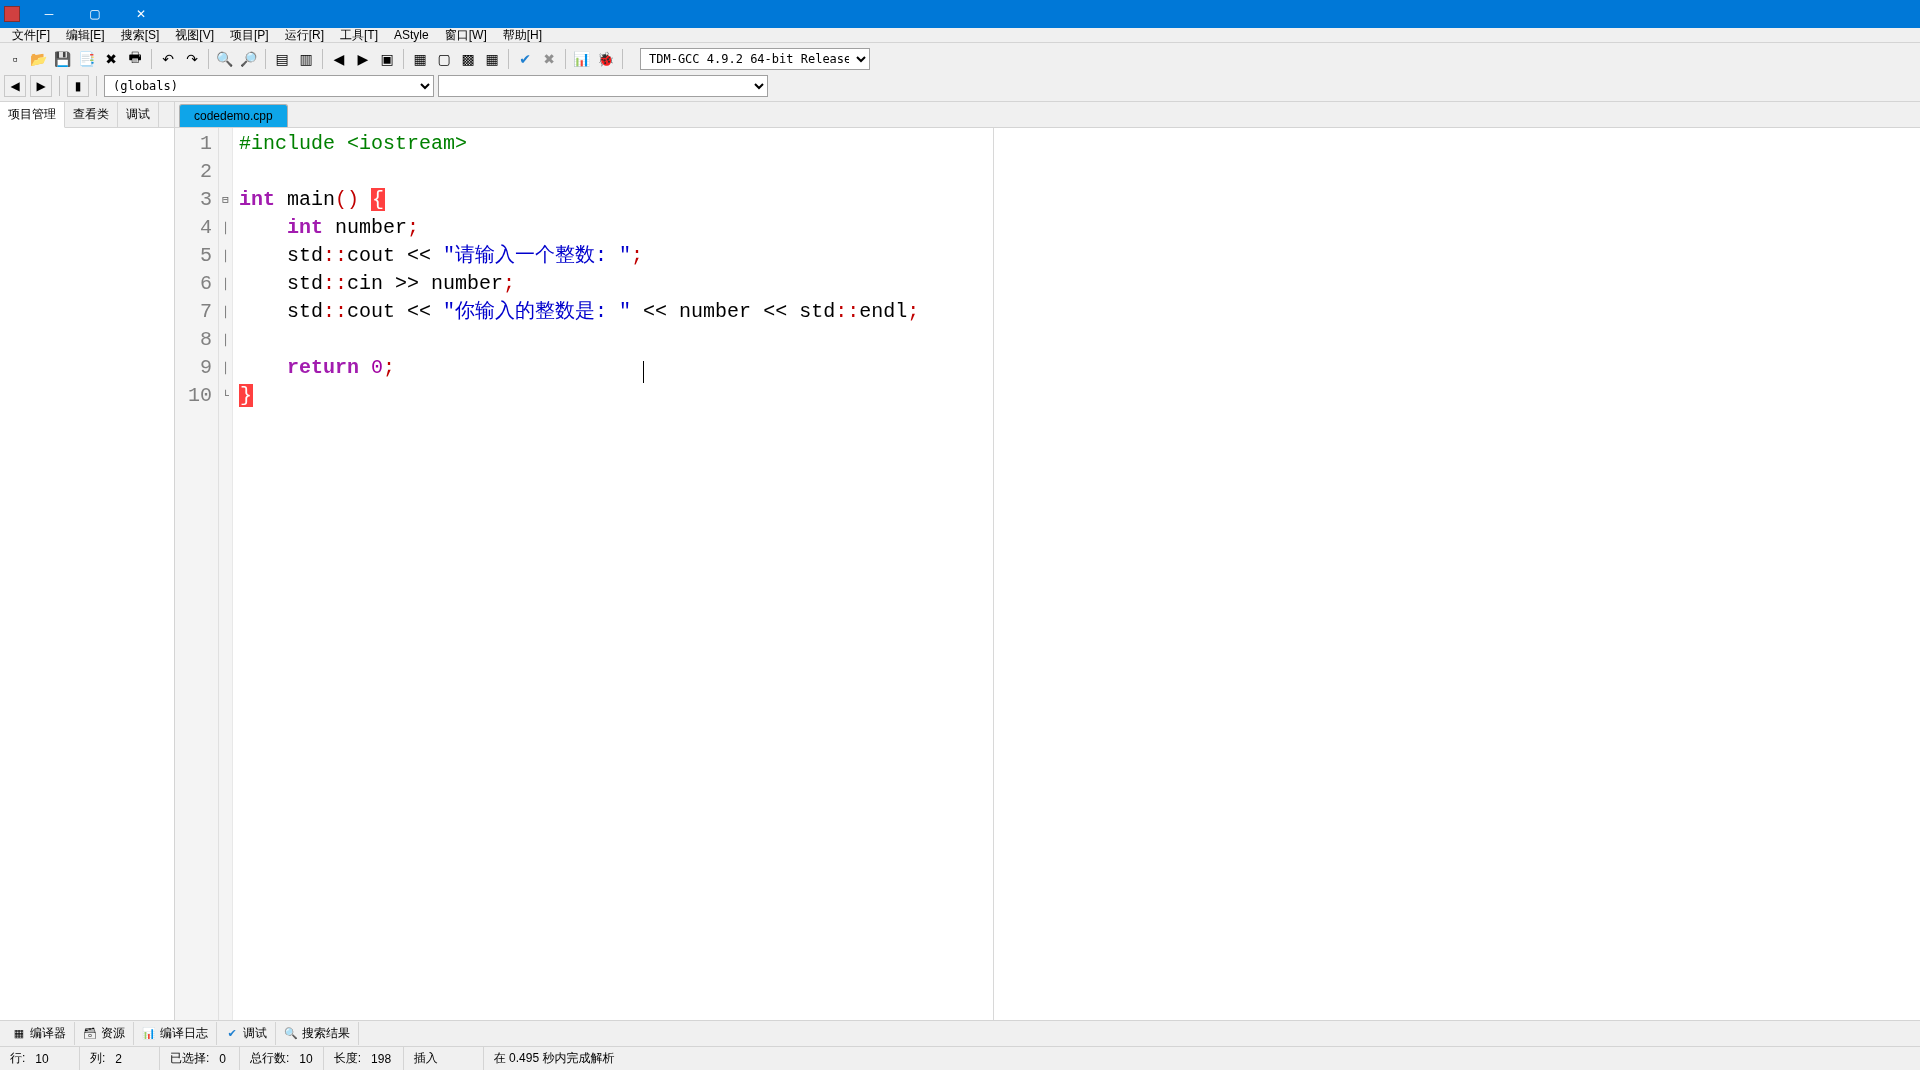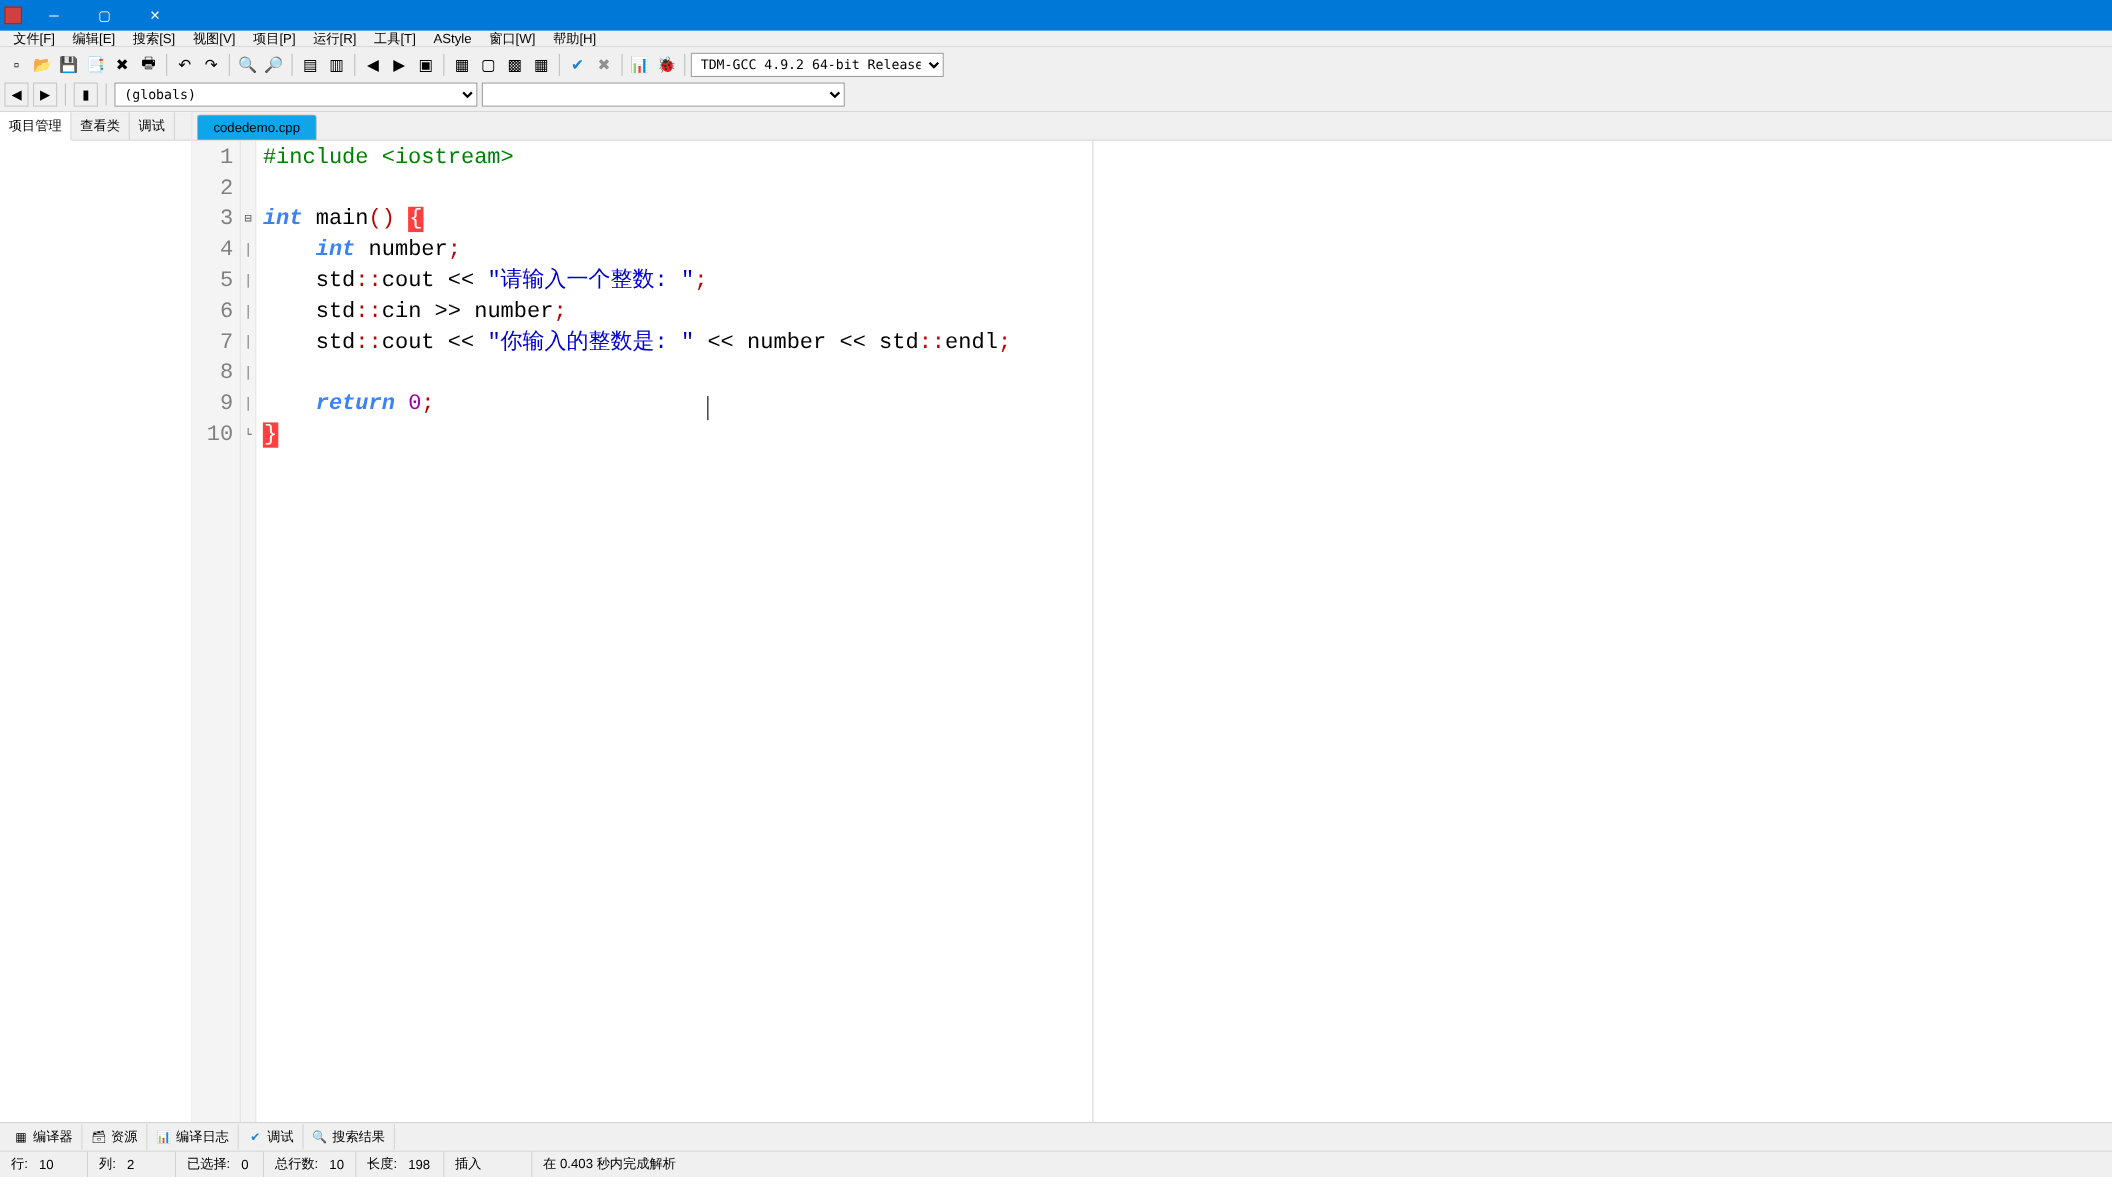--- a/index.html
+++ b/index.html
@@ -11,21 +11,21 @@
 .titlebar .winbtns { display: flex; gap: 0; }
 .titlebar .winbtn { width: 46px; height: 28px; display: flex; align-items: center; justify-content: center; color: #fff; font-size: 12px; }
 
 .menubar { background: #f0f0f0; border-bottom: 1px solid #d4d4d4; height: 15px; display: flex; align-items: center; padding: 0 4px; }
 .menubar .menuitem { padding: 3px 8px; cursor: default; }
 
 .toolbar-area { background: #f0f0f0; padding: 2px 4px; border-bottom: 1px solid #d4d4d4; }
 .toolbar-row { display: flex; align-items: center; gap: 2px; height: 28px; }
 .toolbtn { width: 22px; height: 22px; border: 1px solid transparent; display: flex; align-items: center; justify-content: center; font-size: 14px; }
 .toolsep { width: 1px; height: 20px; background: #c0c0c0; margin: 0 3px; }
-.compiler-select { height: 22px; width: 230px; font-family: monospace; font-size: 12px; border: 1px solid #a0a0a0; background: #fff; padding: 0 4px; }
+.compiler-select { height: 22px; width: 230px; font-family: monospace; font-size: 12px; border: 1px solid #a0a0a0; background: #fff; padding: 0 4px; margin-left: 12px; }
 .combo-row { display: flex; gap: 4px; height: 26px; align-items: center; }
 .combo { height: 22px; border: 1px solid #a0a0a0; background: #fff; padding: 0 4px; font-family: monospace; font-size: 12px; }
 .combo.globals { width: 330px; } .combo.symbols { width: 330px; }
 .nav-toolbtn { width: 22px; height: 22px; display: flex; align-items: center; justify-content: center; font-size: 12px; background:#f0f0f0; border:1px solid #c8c8c8; }
 
 .body-area { display: flex; height: calc(100% - 28px - 24px - 60px - 26px - 24px); }
 .sidebar { width: 175px; background: #fff; border-right: 1px solid #d4d4d4; display: flex; flex-direction: column; }
 .sidebar-tabs { display: flex; border-bottom: 1px solid #d4d4d4; background: #f0f0f0; }
 .sidebar-tab { padding: 4px 8px; border-right: 1px solid #d4d4d4; font-size: 12px; cursor: default; }
 .sidebar-tab.active { background: #fff; border-bottom: 1px solid #fff; margin-bottom: -1px; }
@@ -34,21 +34,21 @@
 .editor-area { flex: 1; display: flex; flex-direction: column; }
 .editor-tabs { height: 26px; background: #f0f0f0; border-bottom: 1px solid #d4d4d4; display: flex; align-items: flex-end; padding-left: 4px; }
 .editor-tab { background: #0ea5e9; border: 1px solid #b0b0b0; border-bottom: none; padding: 4px 14px; font-size: 12px; border-radius: 3px 3px 0 0; }
 .editor-content { flex: 1; display: flex; background: #fff; font-family: Consolas, "Courier New", monospace; font-size: 20px; overflow: hidden; }
 .gutter { width: 44px; background: #f4f4f4; border-right: 1px solid #e0e0e0; text-align: right; color: #808080; padding-top: 2px; }
 .gutter div { padding-right: 6px; line-height: 28px; height: 28px; }
 .fold-gutter { width: 14px; background: #f4f4f4; border-right: 1px solid #e8e8e8; padding-top: 2px; }
 .fold-gutter div { height: 28px; line-height: 28px; display: flex; align-items: center; justify-content: center; font-size: 11px; color: #606060; }
 .code { flex: 1; padding: 2px 6px; position: relative; }
 .code .line { height: 28px; line-height: 28px; white-space: pre; }
-.kw { font-weight: bold; color: #3b82f6; font-style: italic; }
+.kw { font-weight: bold; color: #a21caf; }
 .pp { color: #008000; }
 .str { color: #0000cc; }
 .num { color: #a000a0; }
 .punct { color: #c00000; }
 .match { background: #ff4040; color: #fff; padding: 0 1px; }
 .cursor { display: inline-block; width: 1px; height: 22px; background: #000; vertical-align: middle; }
 .print-margin { position: absolute; left: 760px; top: 0; bottom: 0; width: 1px; background: #d8d8d8; }
 
 .bottom-tabs { height: 26px; background: #f0f0f0; border-top: 1px solid #d4d4d4; display: flex; align-items: center; padding: 0 4px; gap: 0; }
 .bottom-tab { display: flex; align-items: center; gap: 4px; padding: 3px 8px; border-right: 1px solid #d4d4d4; font-size: 12px; }
@@ -213,14 +213,14 @@
     </div>
 </div>
 
 <div class="statusbar">
   <div class="cell"><span>行:</span>&nbsp;&nbsp;&nbsp;<span>10</span></div>
   <div class="cell"><span>列:</span>&nbsp;&nbsp;&nbsp;<span>2</span></div>
   <div class="cell"><span>已选择:</span>&nbsp;&nbsp;&nbsp;<span>0</span></div>
   <div class="cell"><span>总行数:</span>&nbsp;&nbsp;&nbsp;<span>10</span></div>
   <div class="cell"><span>长度:</span>&nbsp;&nbsp;&nbsp;<span>198</span></div>
   <div class="cell">插入</div>
-  <div class="cell wide" style="flex:1;border-right:none">在 0.403 秒内完成解析</div>
+  <div class="cell wide" style="flex:1;border-right:none">在 0.495 秒内完成解析</div>
 </div>
 
 </body></html>

